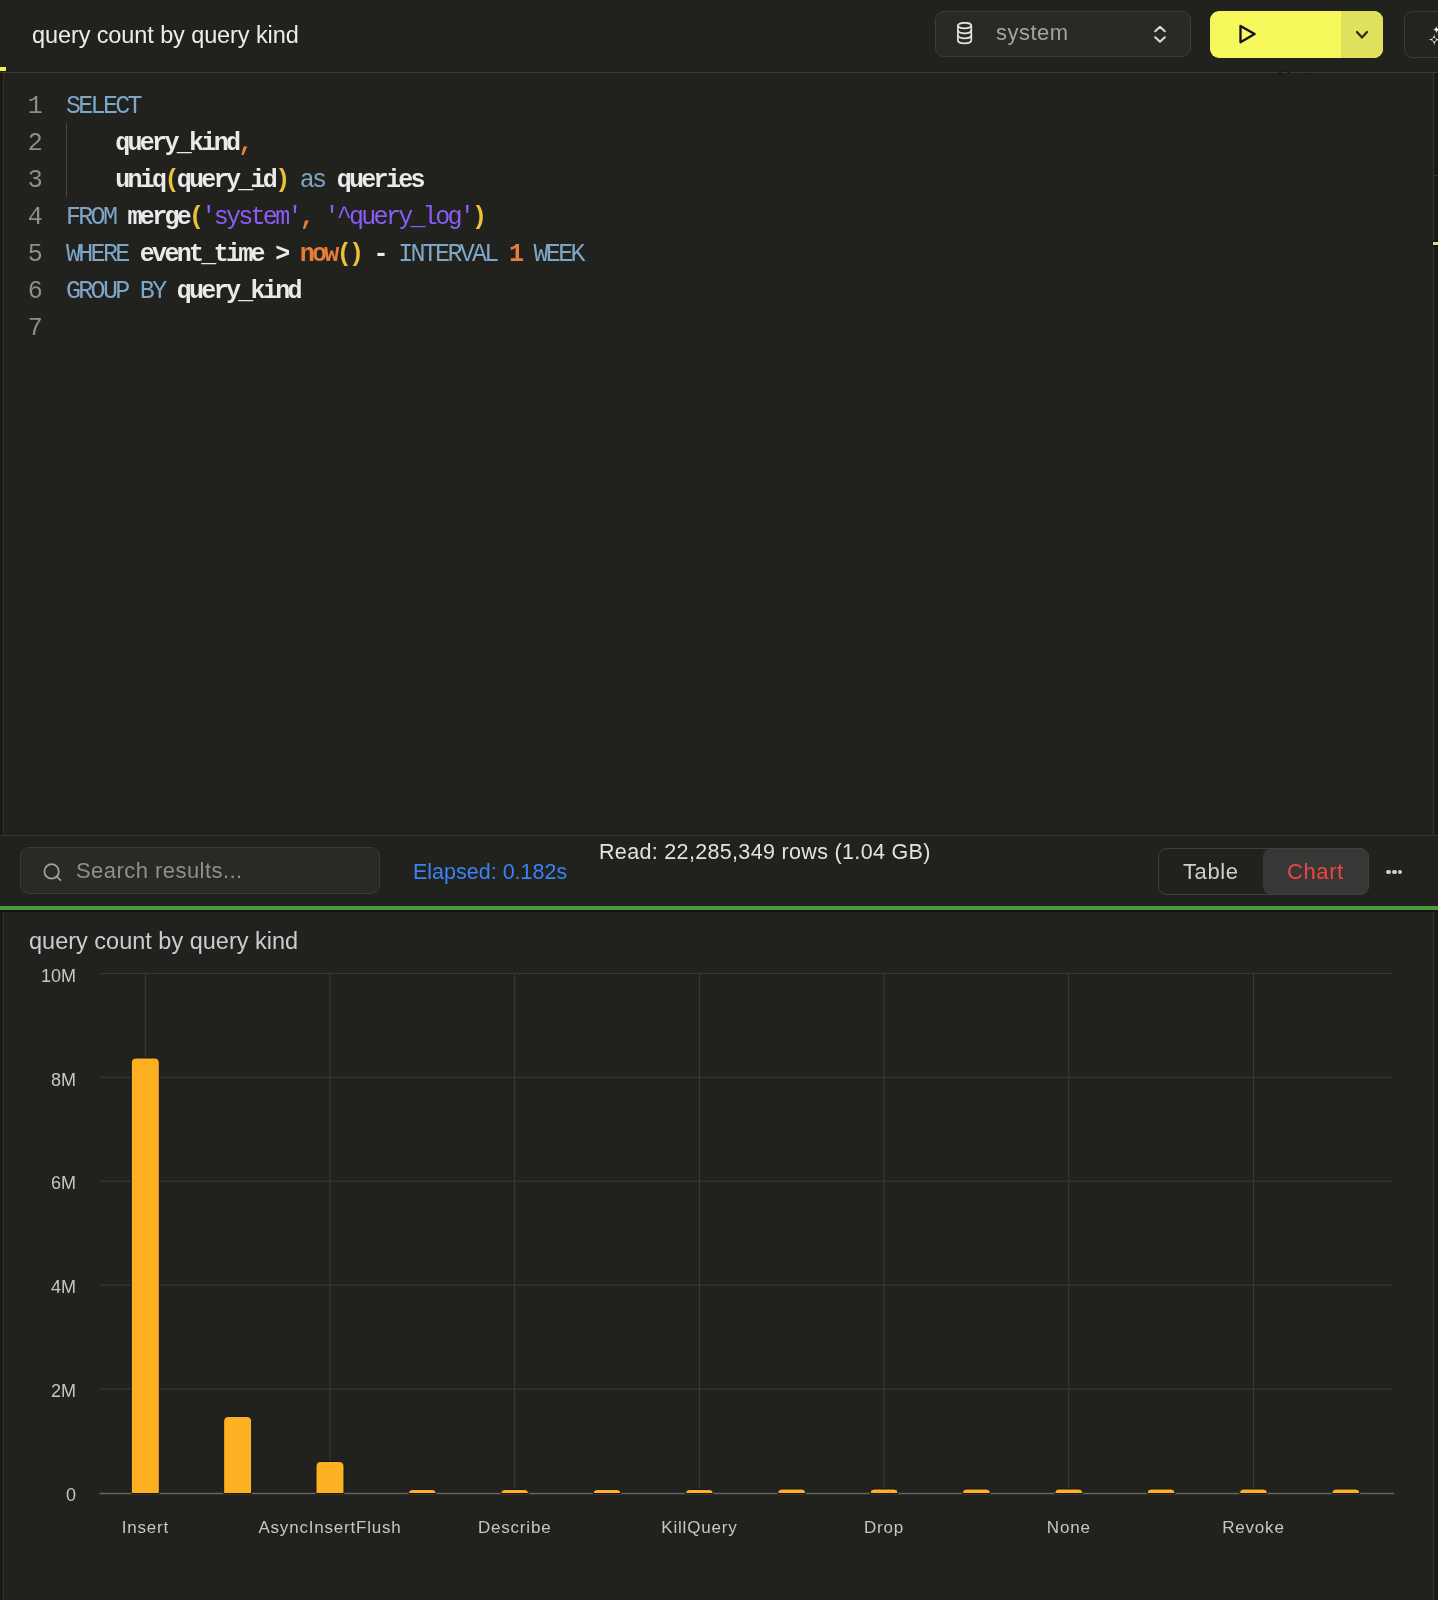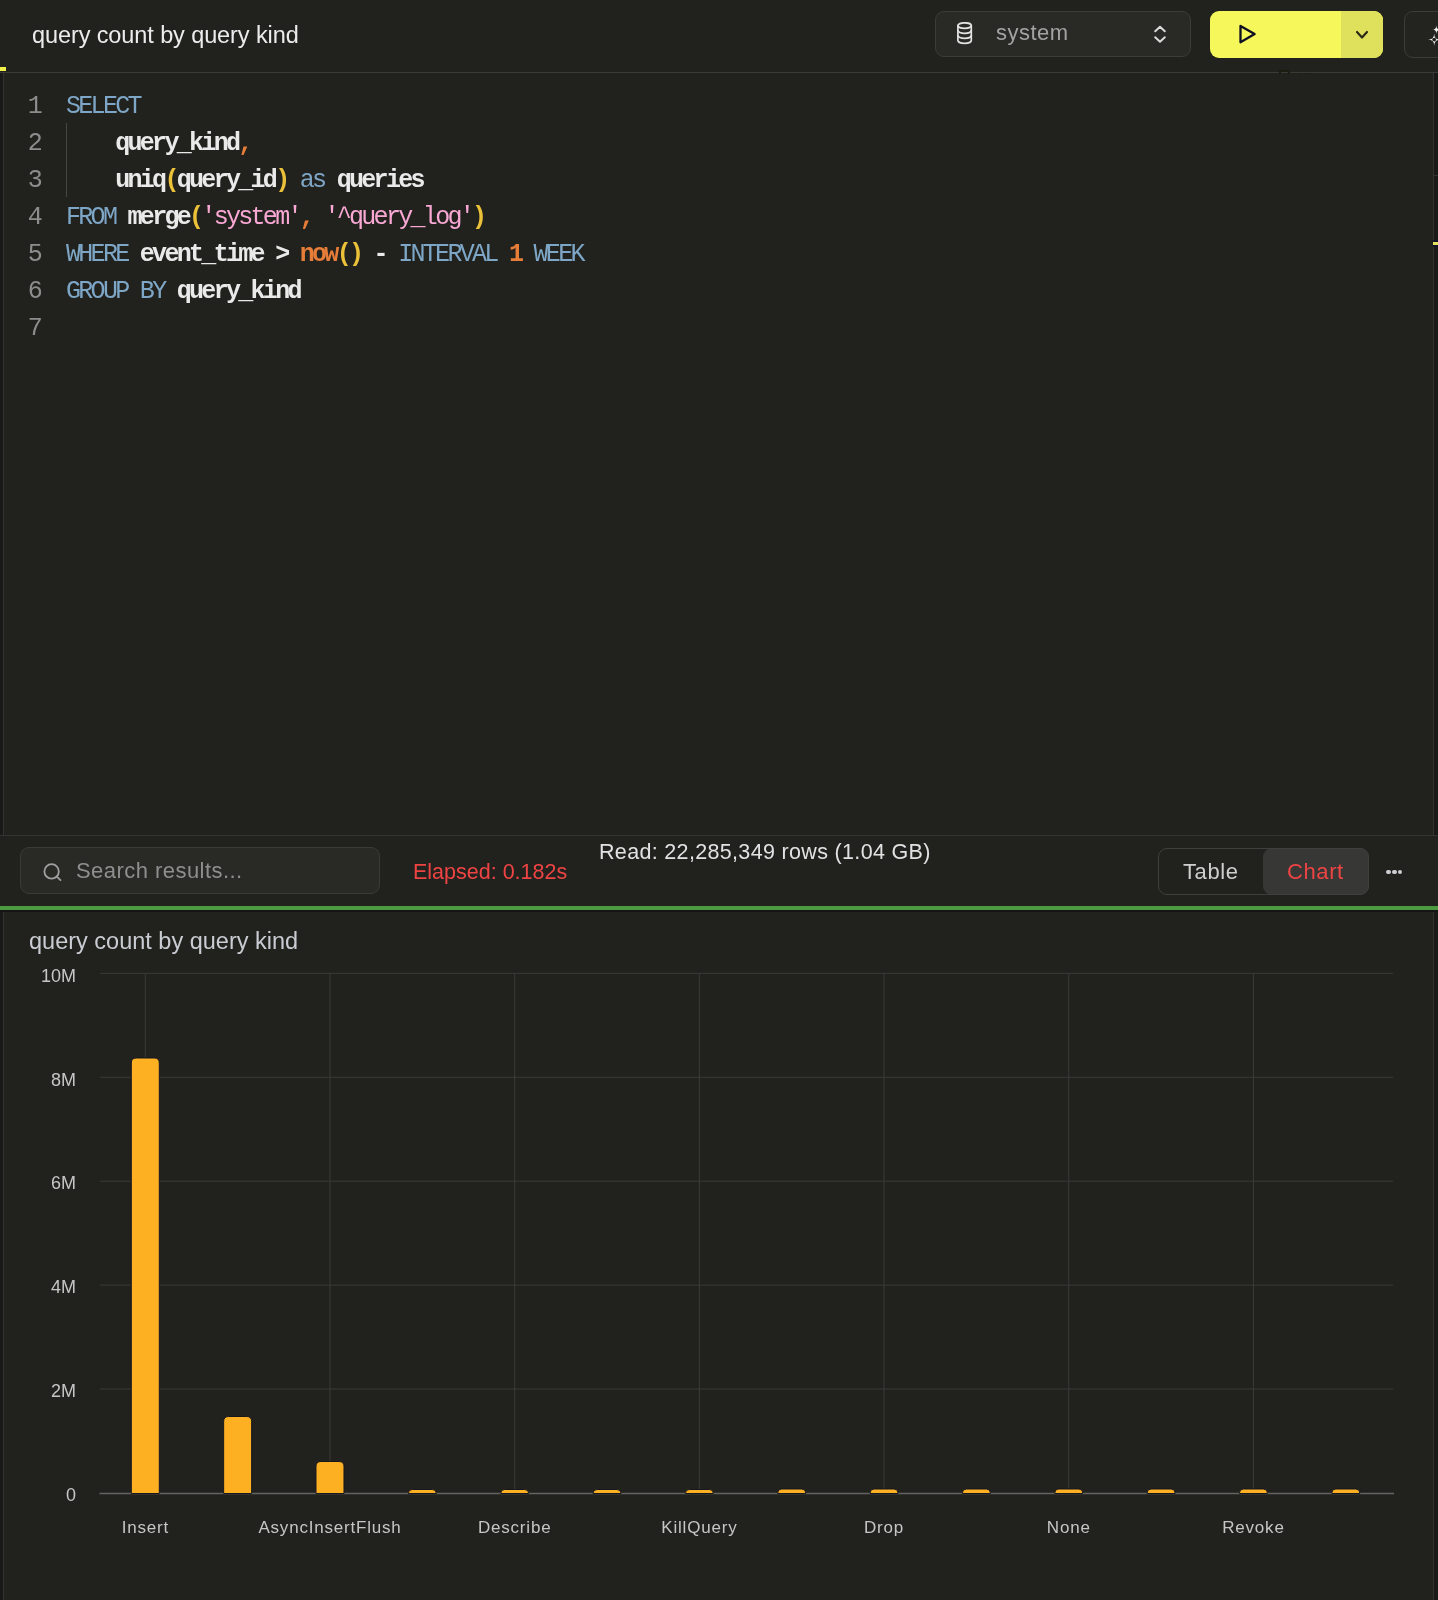--- a/index.html
+++ b/index.html
@@ -29,28 +29,28 @@
   
   #editor { left:5px; top:74px; width:1428px; height:760px; background:#21211d; }
   .cl { position:absolute; left:0; height:37px; line-height:37px; width:1400px;
         font-family:"Liberation Mono", monospace; font-size:25px; letter-spacing:-2.7px;
         white-space:pre; font-weight:700; color:#eaeaea; }
   .cl .num { position:absolute; left:0; top:0; width:35px; text-align:right; color:#8d8d8d; font-weight:400; letter-spacing:-2.7px; }
   .cl .code { position:absolute; left:61px; top:0; }
   .k { color:#7ea6c6; font-weight:400; }
   .o { color:#e67d38; }
   .y { color:#ecc13a; }
-  .s { color:#f9a8d4; font-weight:400; }
+  .s { color:#8b5cf6; font-weight:400; }
   #indent { left:66px; top:123px; width:1px; height:74px; background:#464644; }
 
   
   #toolbar { left:0; top:835px; width:1438px; height:71px; background:#21211d; border-top:1px solid #343432; }
   #search { left:20px; top:847px; width:360px; height:47px; background:#292926; border:1px solid #3a3a38; border-radius:9px; }
   #searchtxt { left:76px; top:858px; font-size:22px; color:#8f8f8f; letter-spacing:0.45px; }
-  #elapsed { left:413px; top:860px; font-size:21.5px; color:#ef4444; }
+  #elapsed { left:413px; top:860px; font-size:21.5px; color:#3b82f6; }
   #read { left:599px; top:840px; font-size:21.5px; color:#e2e2e4; letter-spacing:0.33px; }
   #tctoggle { left:1158px; top:848px; width:211px; height:47px; border:1px solid #3f3f3d; border-radius:9px; }
   #chartseg { left:1263px; top:848px; width:106px; height:47px; background:#373735; border-radius:9px; }
   #tabletxt { left:1183px; top:859px; font-size:22px; color:#cfcfcf; letter-spacing:0.6px; }
   #charttxt { left:1287px; top:859px; font-size:22px; color:#ef4444; letter-spacing:0.6px; }
   .dot { width:4.8px; height:4.8px; border-radius:50%; background:#ccced2; position:absolute; top:869.5px; }
 
   
   #green { left:0; top:906px; width:1438px; height:4px; background:#4c9a40; }
   #greendark { left:0; top:910px; width:1438px; height:2px; background:#151515; }

